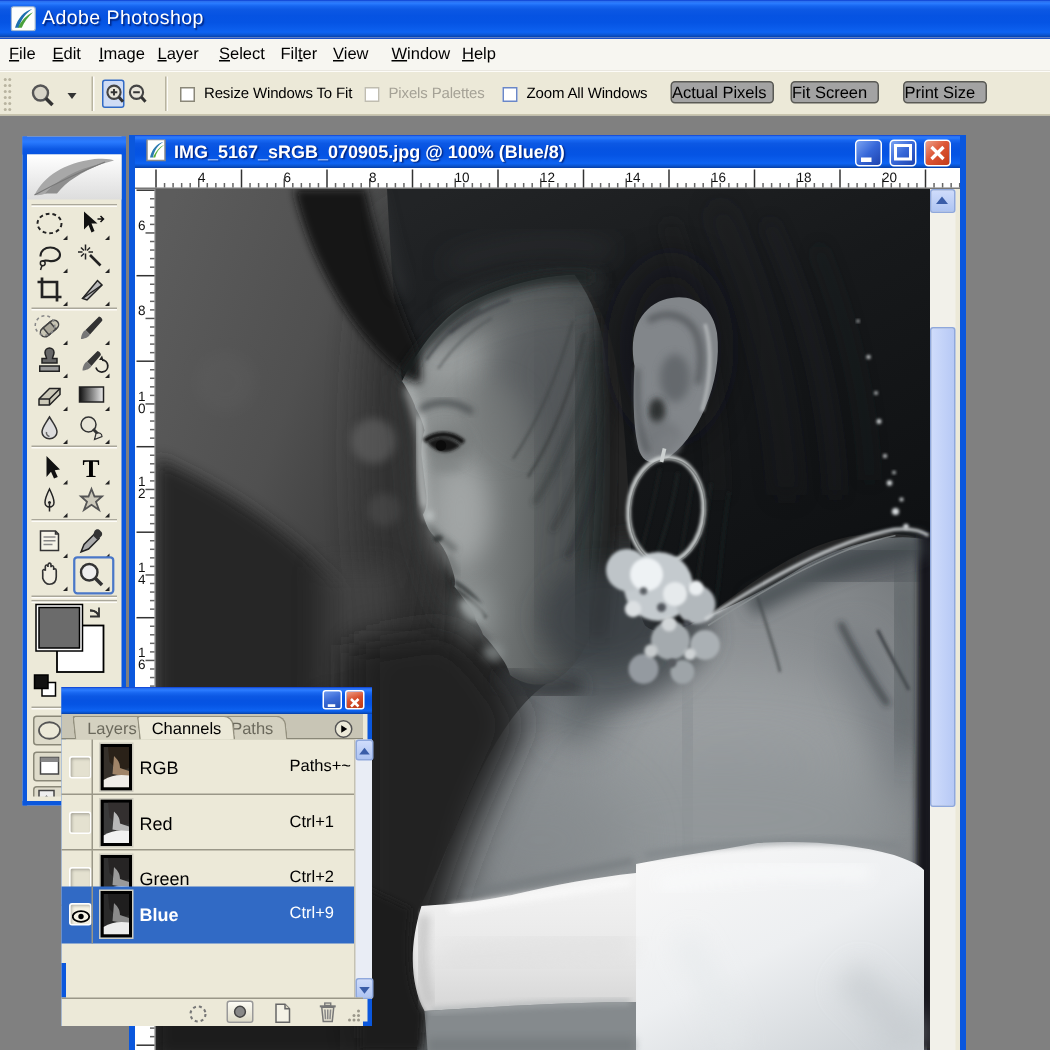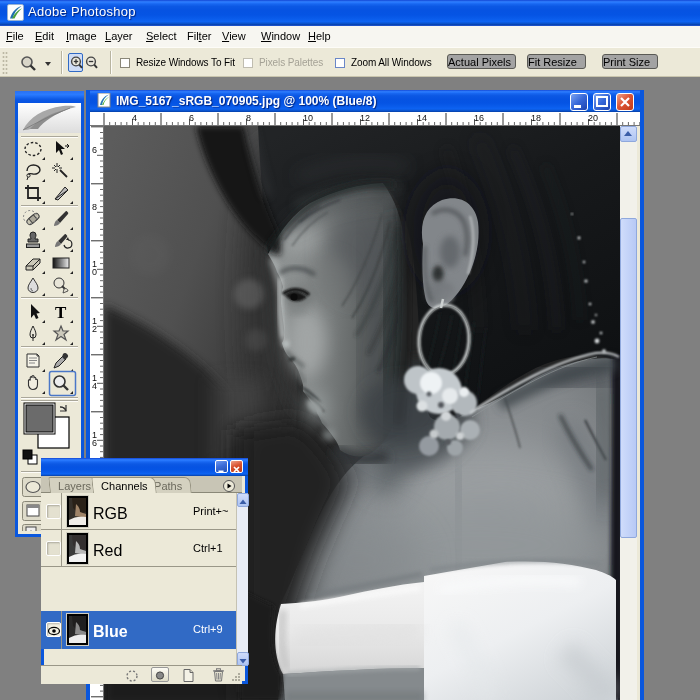--- a/index.html
+++ b/index.html
@@ -64,21 +64,21 @@
 #paltabs { left:-3px; top:15px; width:201px; height:17px; background:#c8c5b5; border-bottom:1px solid #8a8878; }
 .tab { position:absolute; top:1px; height:16px; font-size:11px; padding:2px 8px 0 8px; color:#6b695c;
  background:#d4d1c0; border:1px solid #94917f; border-bottom:0; border-radius:2px 6px 0 0; transform:skewX(6deg);}
 .tab div { transform:skewX(-6deg); }
 .tab.active { background:#ece9d8; color:#000; z-index:3; }
 #palrows { left:-3px; top:32px; width:201px; height:149px; background:#ece9d8; }
 .prow { position:absolute; left:0; width:201px; height:37px; border-bottom:1px solid #9a9788; }
 .prow.sel { background:#316ac5; }
 .pwell { position:absolute; left:5px; top:11px; width:15px; height:15px; border:1px solid #fff; border-radius:2px; box-shadow:inset 1px 1px 2px rgba(0,0,0,0.25); background:#e4e1d0;}
 .pthumb { position:absolute; left:26px; top:3px; width:21px; height:31px; background:#000; border:2px solid #000; outline:1px solid #cfcdc0;}
-.pname { position:absolute; left:52px; top:12px; font-size:16px; color:#000; }
+.pname { position:absolute; left:52px; top:12px; font-size:12px; color:#000; }
 .pctrl { position:absolute; left:152px; top:12px; font-size:11px; color:#000; }
 .lcol { position:absolute; left:20px; top:0; width:1px; height:37px; background:#9a9788; }
 #palscroll { left:192px; top:32px; width:12px; height:173px; background:#e9edf5; border-left:1px solid #c5c2b2;}
 #palbottom { left:-3px; top:204px; width:201px; height:19px; background:#ece9d8; border-top:1px solid #9a9788; }
 </style></head><body>
 
 <div id="titlebar" class="abs">
  <svg class="abs ticon" viewBox="0 0 17 17">
   <rect x="0.5" y="0.5" width="16" height="16" rx="1.5" fill="#fdfdfd" stroke="#9ab2cc" stroke-width="0.8"></rect>
   <path d="M3,14.5 C5,8 9,3.5 14.5,2 C10,5 7,9 5.5,14.5 Z" fill="#1e6fae"></path>
@@ -133,21 +133,21 @@
   <line x1="24.2" y1="8.7" x2="27" y2="11.8" stroke="#333" stroke-width="2"></line>
  </svg>
  <div class="vsep" style="left:110px"></div>
  <div class="chk" style="left:120px;top:10px"></div>
  <div class="olabel" style="left:136px;top:9px">Resize Windows To Fit</div>
  <div class="chk" style="left:243px;top:10px;border-color:#c0bdb0"></div>
  <div class="olabel" style="left:259px;top:9px;color:#a5a296">Pixels Palettes</div>
  <div class="chk" style="left:335px;top:10px;border-color:#6a87c8"></div>
  <div class="olabel" style="left:351px;top:9px">Zoom All Windows</div>
  <div class="obtn" style="left:447px;top:6px;width:69px">Actual Pixels</div>
- <div class="obtn" style="left:527px;top:6px;width:59px">Fit Resize</div>
+ <div class="obtn" style="left:527px;top:6px;width:59px">Fit Screen</div>
  <div class="obtn" style="left:602px;top:6px;width:56px">Print Size</div>
 </div>
 
 <div id="docwin" class="abs">
  <div id="doctitle" class="abs">
   <svg class="abs" style="left:7px;top:3px" width="15" height="15" viewBox="0 0 15 15">
    <rect x="1" y="0" width="12" height="14" fill="#fff" stroke="#888" stroke-width="1"></rect>
    <path d="M3,12 C4,7 7,3 12,1.5 C8,4 6,7 5,12 Z" fill="#2a7ab0"></path>
    <path d="M5,12 C7,8 9,5 12.5,3.5 C9,6 7,9 6.5,12 Z" fill="#57b03a"></path>
   </svg>
@@ -872,35 +872,47 @@
   <div class="prow" style="top:0">
     <div class="pwell"></div>
         <div class="lcol"></div>
     <div class="pthumb"><svg width="17" height="27" viewBox="0 0 17 27">
             <rect width="17" height="27" fill="#35302a"></rect>
             <path d="M3,0 L17,0 L17,14 L10,16 L4,10 Z" fill="#2a2118"></path>
             <path d="M7,6 C9,8 11,10 11,14 L17,16 L17,20 L6,18 Z" fill="#a08468"></path>
             <path d="M0,22 C5,19 10,18 17,19 L17,27 L0,27 Z" fill="#f0ede8"></path>
           </svg></div>
     <div class="pname">RGB</div>
-        <div class="pctrl">Print+~</div>
+        <div class="pctrl">Paths+~</div>
   </div>
   <div class="prow" style="top:37px">
     <div class="pwell"></div>
         <div class="lcol"></div>
     <div class="pthumb"><svg width="17" height="27" viewBox="0 0 17 27">
             <rect width="17" height="27" fill="#3a3a3a"></rect>
             <path d="M3,0 L17,0 L17,14 L10,16 L4,10 Z" fill="#332f2f"></path>
             <path d="M7,6 C9,8 11,10 11,14 L17,16 L17,20 L6,18 Z" fill="#b8b8b8"></path>
             <path d="M0,22 C5,19 10,18 17,19 L17,27 L0,27 Z" fill="#f2f2f2"></path>
           </svg></div>
     <div class="pname">Red</div>
         <div class="pctrl">Ctrl+1</div>
   </div>
-  <div class="prow sel" style="top:118px;height:38px;border-bottom:0">
+  <div class="prow" style="top:74px">
+    <div class="pwell"></div>
+        <div class="lcol"></div>
+    <div class="pthumb"><svg width="17" height="27" viewBox="0 0 17 27">
+            <rect width="17" height="27" fill="#303030"></rect>
+            <path d="M3,0 L17,0 L17,14 L10,16 L4,10 Z" fill="#262424"></path>
+            <path d="M7,6 C9,8 11,10 11,14 L17,16 L17,20 L6,18 Z" fill="#9a9a9a"></path>
+            <path d="M0,22 C5,19 10,18 17,19 L17,27 L0,27 Z" fill="#efefef"></path>
+          </svg></div>
+    <div class="pname">Green</div>
+        <div class="pctrl">Ctrl+2</div>
+  </div>
+  <div class="prow sel" style="top:98px;height:38px;border-bottom:0">
     <div class="pwell" style="background:#f5f2e4"><svg width="13" height="13" style="margin:2px 0 0 1px">
             <ellipse cx="6" cy="6" rx="5.5" ry="3.6" fill="none" stroke="#000" stroke-width="1.2"></ellipse>
             <circle cx="6" cy="6" r="1.8" fill="#000"></circle>
           </svg></div>
     <div class="lcol" style="height:38px"></div>
     <div class="pthumb"><svg width="17" height="27" viewBox="0 0 17 27">
             <rect width="17" height="27" fill="#2a2a2a"></rect>
             <path d="M3,0 L17,0 L17,14 L10,16 L4,10 Z" fill="#1f1e1e"></path>
             <path d="M7,6 C9,8 11,10 11,14 L17,16 L17,20 L6,18 Z" fill="#8a8a8a"></path>
             <path d="M0,22 C5,19 10,18 17,19 L17,27 L0,27 Z" fill="#ededed"></path>

